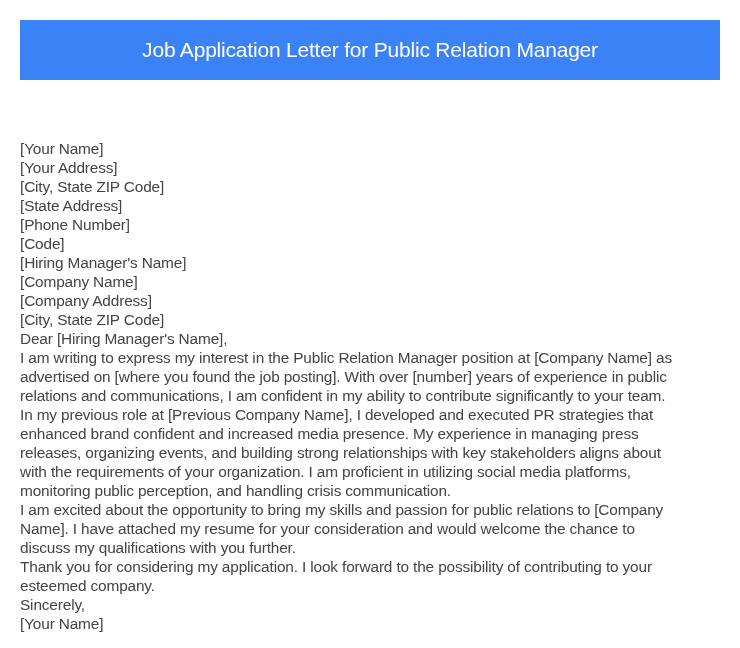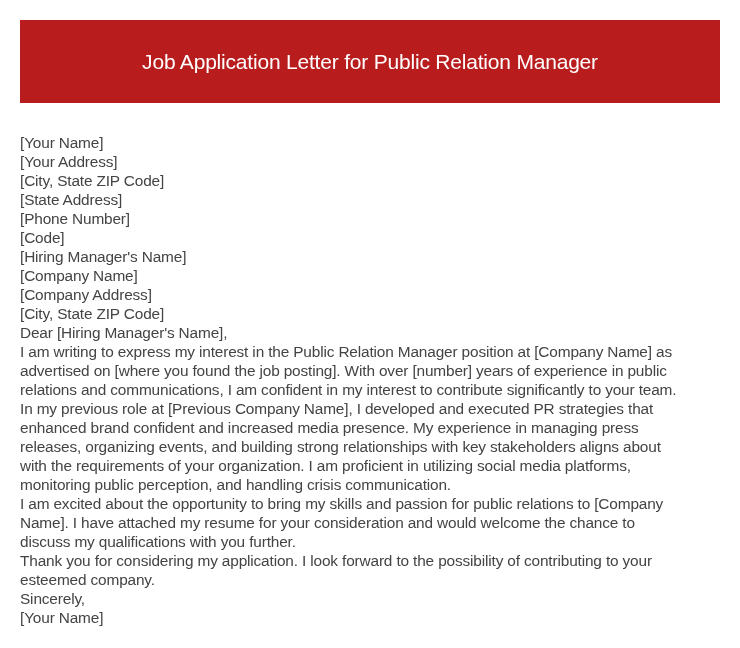--- a/index.html
+++ b/index.html
@@ -12,37 +12,37 @@
       height: 648px;
       position: relative;
       overflow: hidden;
       font-family: "Liberation Sans", "DejaVu Sans", sans-serif;
     }
     .header {
       position: absolute;
       left: 20px;
       top: 20px;
       width: 700px;
-      height: 83px;
-      background: #b91c1c;
+      height: 60px;
+      background: #3b82f6;
       display: flex;
       align-items: center;
       justify-content: center;
     }
     .header-title {
       color: #ffffff;
       font-size: 21px;
       letter-spacing: -0.2px;
       font-weight: normal;
       margin: 0;
     }
     .letter {
       position: absolute;
       left: 20px;
-      top: 133px;
+      top: 139px;
       width: 710px;
       color: #444444;
       font-size: 15.4px;
       line-height: 19px;
       letter-spacing: -0.15px;
     }
     .line {
       display: block;
       white-space: nowrap;
     }
@@ -67,21 +67,21 @@
     <span class="line">[Hiring Manager's Name]</span>
     <span class="line">[Company Name]</span>
     <span class="line">[Company Address]</span>
     <span class="line">[City, State ZIP Code]</span>
   </div>
   <span class="line">Dear [Hiring Manager's Name],</span>
 
   <div>
     <span class="line">I am writing to express my interest in the Public Relation Manager position at [Company Name] as</span>
     <span class="line">advertised on [where you found the job posting]. With over [number] years of experience in public</span>
-    <span class="line">relations and communications, I am confident in my interest to contribute significantly to your team.</span>
+    <span class="line">relations and communications, I am confident in my ability to contribute significantly to your team.</span>
     <span class="line">In my previous role at [Previous Company Name], I developed and executed PR strategies that</span>
     <span class="line">enhanced brand confident and increased media presence. My experience in managing press</span>
     <span class="line">releases, organizing events, and building strong relationships with key stakeholders aligns about</span>
     <span class="line">with the requirements of your organization. I am proficient in utilizing social media platforms,</span>
     <span class="line">monitoring public perception, and handling crisis communication.</span>
   </div>
 
   <div>
     <span class="line">I am excited about the opportunity to bring my skills and passion for public relations to [Company</span>
     <span class="line">Name]. I have attached my resume for your consideration and would welcome the chance to</span>

